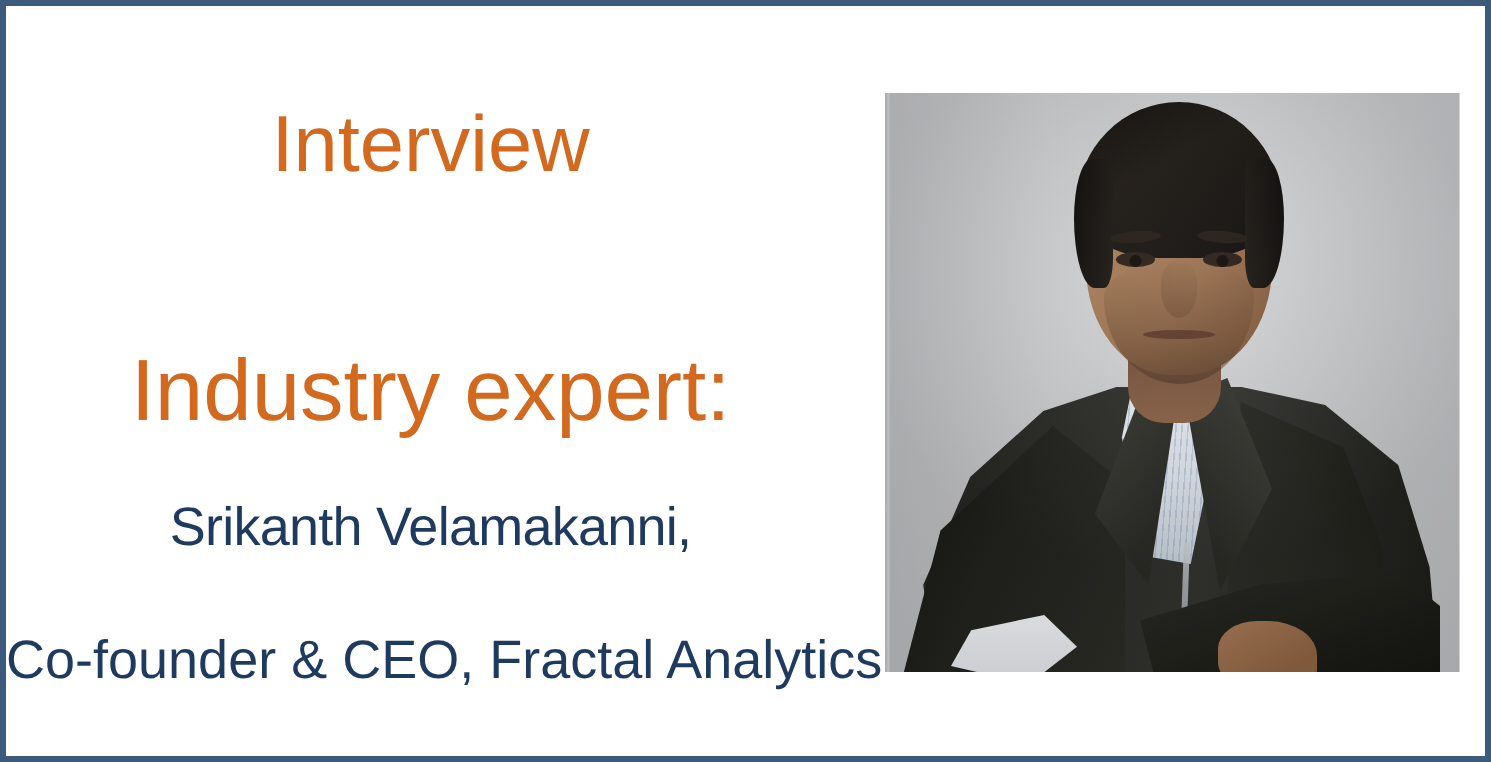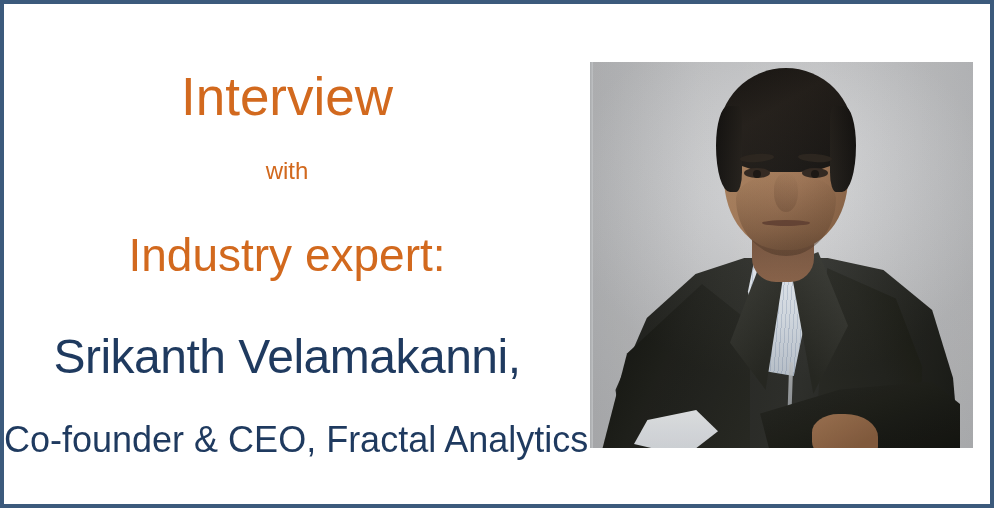--- a/index.html
+++ b/index.html
@@ -50,27 +50,27 @@
   }
 
   #title-with {
     top: 155px;
     font-size: 24px;
     color: #d2691e;
   }
 
   #title-expert {
     top: 228px;
-    font-size: 46px;
+    font-size: 58px;
     color: #d2691e;
   }
 
   #name-line {
     top: 329px;
-    font-size: 48px;
+    font-size: 36px;
     color: #1f3a5f;
     letter-spacing: -0.5px;
   }
 
   #role-line {
     top: 418px;
     font-size: 36px;
     color: #1f3a5f;
   }
 
@@ -351,21 +351,20 @@
 </style>
 </head>
 <body>
 
 <div id="slide">
 
   <div id="text-col">
 
     <div class="line" id="title-interview">Interview</div>
 
-    <div class="line" id="title-with">with</div>
 
     <div class="line" id="title-expert">Industry expert:</div>
 
     <div class="line" id="name-line">Srikanth Velamakanni,</div>
 
     <div class="line" id="role-line">Co-founder &amp; CEO, Fractal Analytics</div>
 
   </div>
 
   <div id="photo">

